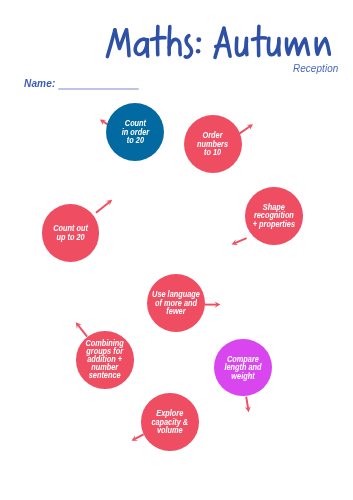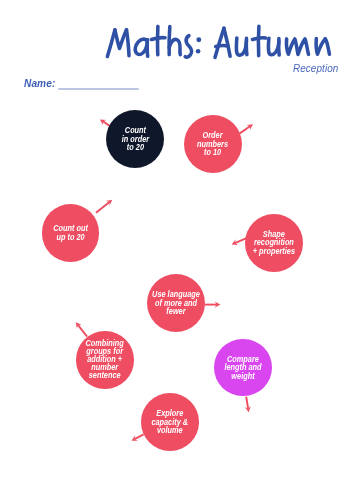--- a/index.html
+++ b/index.html
@@ -96,30 +96,30 @@
       <g>
         <path d="M246.2,396.6L248.14616925288092,408.744096137977" stroke="#EE4D62" stroke-width="1.9" stroke-linecap="butt" fill="none"></path>
         <path d="M248.7,412.2L244.7706499678683,406.95569753685135L248.14616925288092,408.744096137977L250.79379669882272,405.9904496633009Z" fill="#EE4D62"></path>
       </g>
       <g>
         <path d="M143.6,434.3L134.5832837895936,439.1436905262514" stroke="#EE4D62" stroke-width="1.9" stroke-linecap="butt" fill="none"></path>
         <path d="M131.5,440.8L135.166086309917,435.36839699828505L134.5832837895936,439.1436905262514L138.05279710702175,440.74212017443386Z" fill="#EE4D62"></path>
       </g>
     </svg>
   <div id="bubble-layer">
-      <div class="bubble" style="left: 106px; top: 110px; width: 58px; height: 58px; background: #0f172a; font-size: 8.3px; line-height: 8.7px;">
+      <div class="bubble" style="left: 106px; top: 103px; width: 58px; height: 58px; background: #0369a1; font-size: 8.3px; line-height: 8.7px;">
         <span style="display: inline-block; transform: scaleX(0.885);"><i style="font-style: inherit;">Count</i><br><i style="font-style: inherit;">in order</i><br><i style="font-style: inherit;">to 20</i></span>
       </div>
       <div class="bubble" style="left: 183.6px; top: 115px; width: 58px; height: 58px; background: rgb(238, 77, 98); font-size: 8.3px; line-height: 8.7px;">
         <span style="display: inline-block; transform: scaleX(0.885);"><i style="font-style: inherit;">Order</i><br><i style="font-style: inherit;">numbers</i><br><i style="font-style: inherit;">to 10</i></span>
       </div>
       <div class="bubble" style="left: 41.9px; top: 204px; width: 57.6px; height: 57.6px; background: rgb(238, 77, 98); font-size: 8.3px; line-height: 8.7px;">
         <span style="display: inline-block; transform: scaleX(0.885);"><i style="font-style: inherit;">Count out</i><br><i style="font-style: inherit;">up to 20</i></span>
       </div>
-      <div class="bubble" style="left: 245.2px; top: 214px; width: 57.6px; height: 57.6px; background: rgb(238, 77, 98); font-size: 8.3px; line-height: 8.7px;">
+      <div class="bubble" style="left: 245.2px; top: 187px; width: 57.6px; height: 57.6px; background: rgb(238, 77, 98); font-size: 8.3px; line-height: 8.7px;">
         <span style="display: inline-block; transform: scaleX(0.885);"><i style="font-style: inherit;">Shape</i><br><i style="font-style: inherit;">recognition</i><br><i style="font-style: inherit;">+ properties</i></span>
       </div>
       <div class="bubble" style="left: 146.6px; top: 274px; width: 58px; height: 58px; background: rgb(238, 77, 98); font-size: 8.3px; line-height: 8.7px;">
         <span style="display: inline-block; transform: scaleX(0.885);"><i style="font-style: inherit;">Use language</i><br><i style="font-style: inherit;">of more and</i><br><i style="font-style: inherit;">fewer</i></span>
       </div>
       <div class="bubble" style="left: 76.1px; top: 331.4px; width: 57.6px; height: 57.6px; background: rgb(238, 77, 98); font-size: 8.3px; line-height: 7.9px;">
         <span style="display: inline-block; transform: scaleX(0.885);"><i style="font-style: inherit;">Combining</i><br><i style="font-style: inherit;">groups for</i><br><i style="font-style: inherit;">addition +</i><br><i style="font-style: inherit;">number</i><br><i style="font-style: inherit;">sentence</i></span>
       </div>
       <div class="bubble" style="left: 214.1px; top: 338.9px; width: 57.6px; height: 57.6px; background: #d946ef; font-size: 8.3px; line-height: 8.7px;">
         <span style="display: inline-block; transform: scaleX(0.885);"><i style="font-style: inherit;">Compare</i><br><i style="font-style: inherit;">length and</i><br><i style="font-style: inherit;">weight</i></span>

